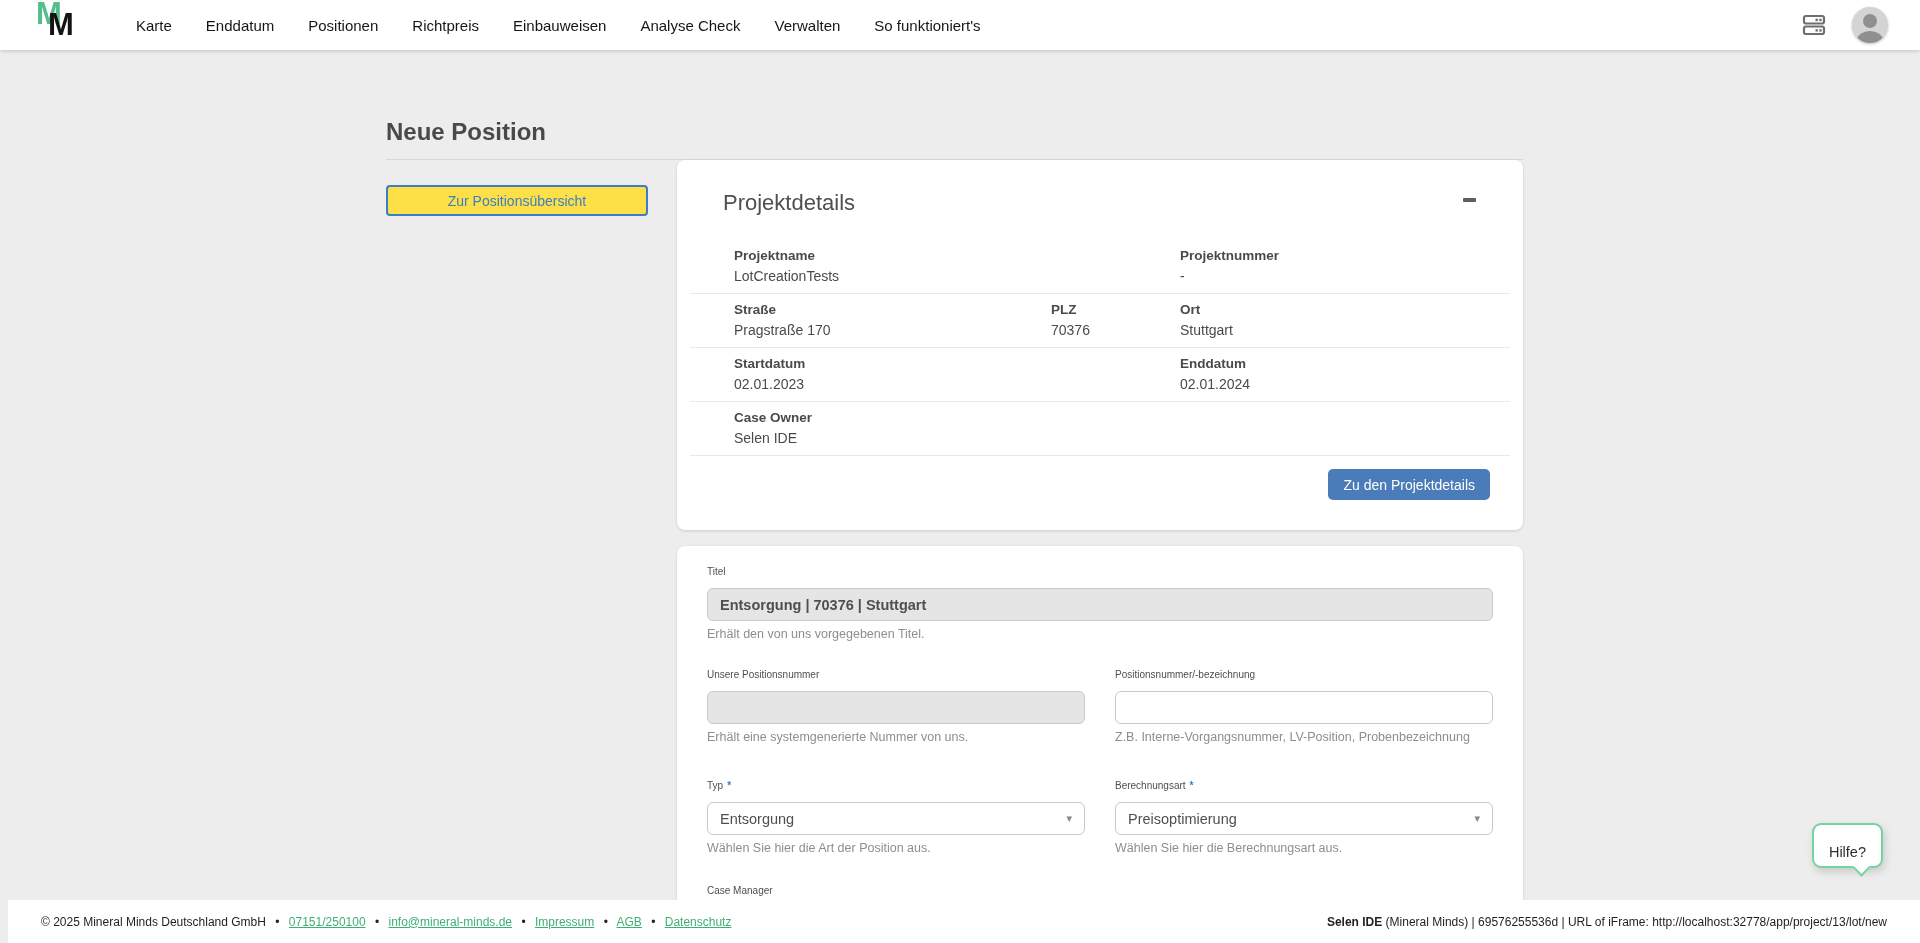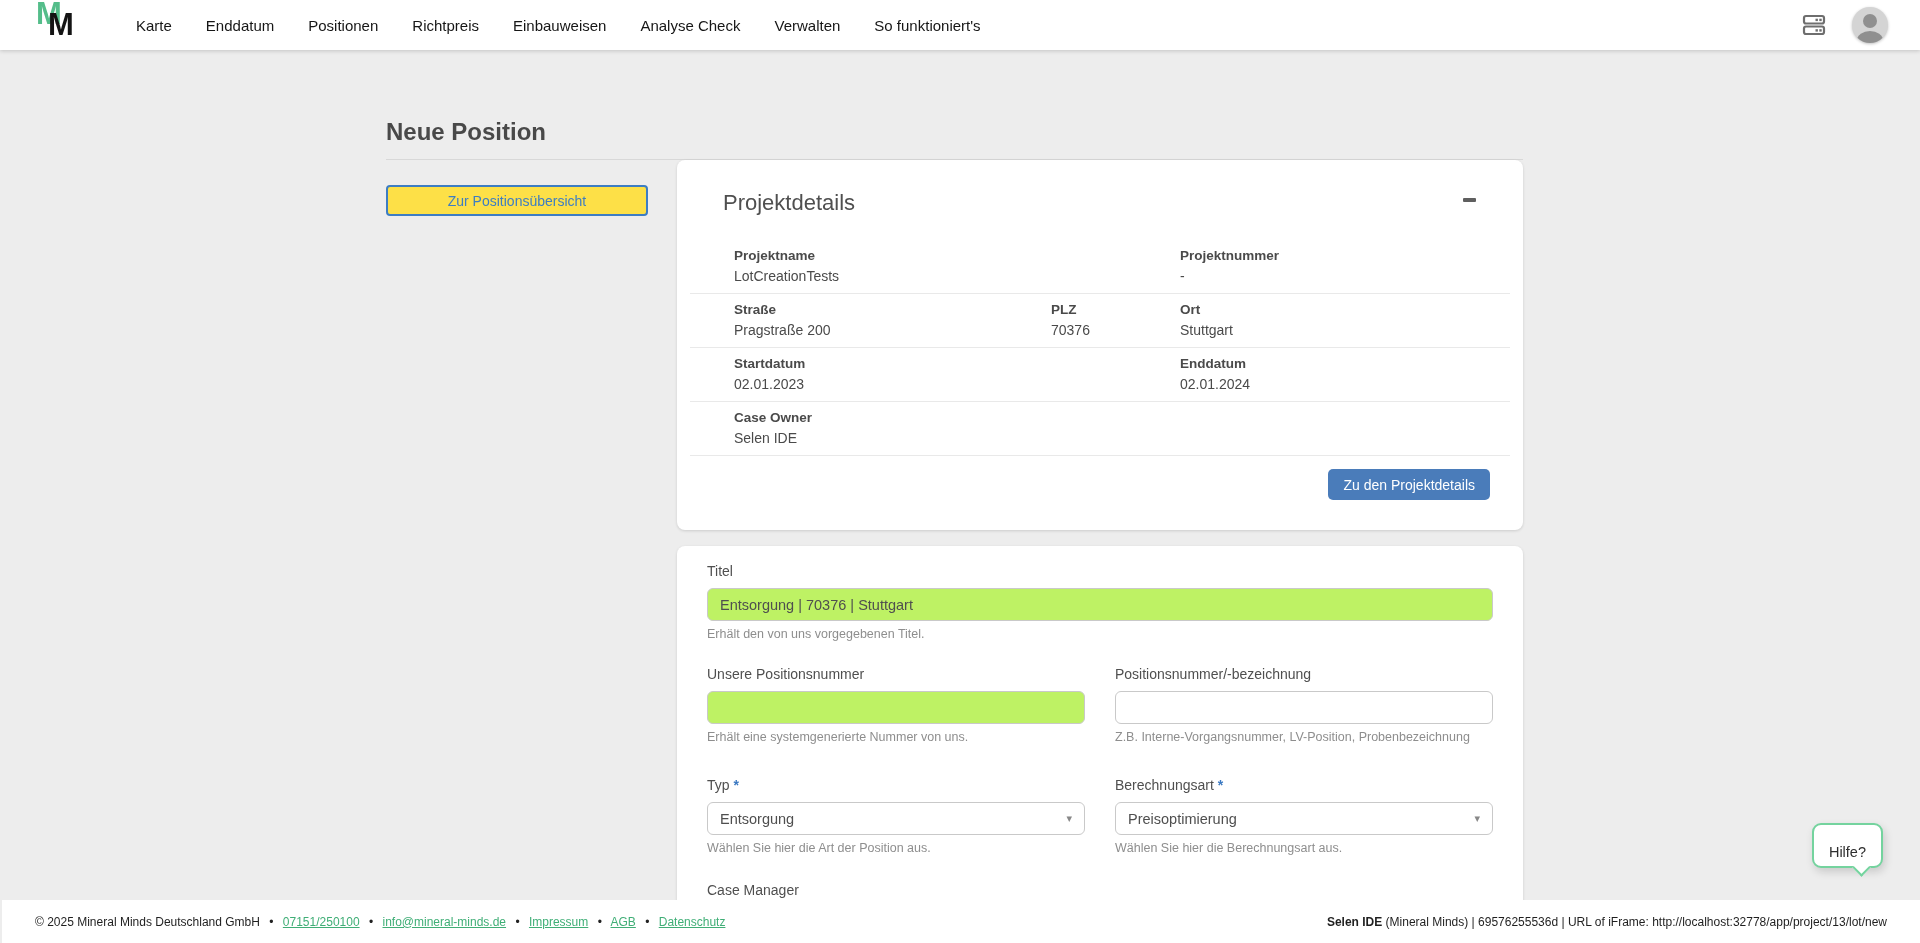--- a/index.html
+++ b/index.html
@@ -64,43 +64,43 @@
   .pd-value { font-size:14px; color:#4a4a4a; line-height:17px; margin-top:4px; }
   .span2 { grid-column:1 / span 2; }
   .col3 { grid-column:3; }
   .pd-btn-row { display:flex; justify-content:flex-end; padding:13px 20px 0 0; }
   .btn-primary {
     background:#4a7cba; color:#fff; border:none; border-radius:5px;
     height:31px; padding:0 15px; font-size:14px; font-family:inherit; cursor:pointer;
   }
   
   .form-card { margin-top:16px; padding:17px 30px 17px; }
-  .f-label { font-size:14px; color:#4f4f4f; line-height:17px; }
+  .f-label { font-size:10px; color:#4f4f4f; line-height:17px; }
   .req { color:#3b79c2; margin-left:4px; font-weight:700; }
   .input {
     margin-top:8px; width:100%; height:33px; border:1px solid #c9c9c9; border-radius:6px;
     padding:0 12px; font-size:14.5px; color:#4f4f4f; background:#fff; font-family:inherit;
     display:block;
   }
-  .input:disabled, .input.disabled { background:#bef264; }
+  .input:disabled, .input.disabled { background:#e5e5e5;font-weight:bold; }
   .helper { margin-top:6px; font-size:12.5px; color:#8e8e8e; line-height:15px; }
   .form-grid { display:grid; grid-template-columns:378px 378px; column-gap:30px; }
   .mt24 { margin-top:24px; }
   .mt32 { margin-top:32px; }
   .mt26 { margin-top:26px; }
   .select {
     margin-top:8px; width:100%; height:33px; border:1px solid #c9c9c9; border-radius:6px;
     padding:0 12px; font-size:14.5px; color:#4f4f4f; background:#fff;
     display:flex; align-items:center; justify-content:space-between; cursor:pointer;
   }
   .select .caret { color:#888; font-size:11px; }
   .case-manager { width:378px; }
   
   .footer {
-    position:absolute; left:2px; right:0; bottom:0; height:43px; background:#fff;
+    position:absolute; left:8px; right:0; bottom:0; height:43px; background:#fff;
     display:flex; align-items:center; justify-content:space-between;
     padding:0 33px; font-size:12px; color:#1f1f1f; z-index:8;
   }
   .footer a { color:#3fae76; text-decoration:underline; cursor:pointer; }
   .footer .sep { margin:0 6px; color:#222; }
   .footer-right b { font-weight:700; }
   
   .help-bubble {
     position:absolute; right:37px; bottom:75px; z-index:9;
     background:#fff; border:2px solid #74d39e; border-radius:9px;
@@ -172,21 +172,21 @@
               <div class="pd-value">LotCreationTests</div>
             </div>
             <div class="col3">
               <div class="pd-label">Projektnummer</div>
               <div class="pd-value">-</div>
             </div>
           </div>
           <div class="pd-row">
             <div>
               <div class="pd-label">Straße</div>
-              <div class="pd-value">Pragstraße 200</div>
+              <div class="pd-value">Pragstraße 170</div>
             </div>
             <div>
               <div class="pd-label">PLZ</div>
               <div class="pd-value">70376</div>
             </div>
             <div>
               <div class="pd-label">Ort</div>
               <div class="pd-value">Stuttgart</div>
             </div>
           </div>

